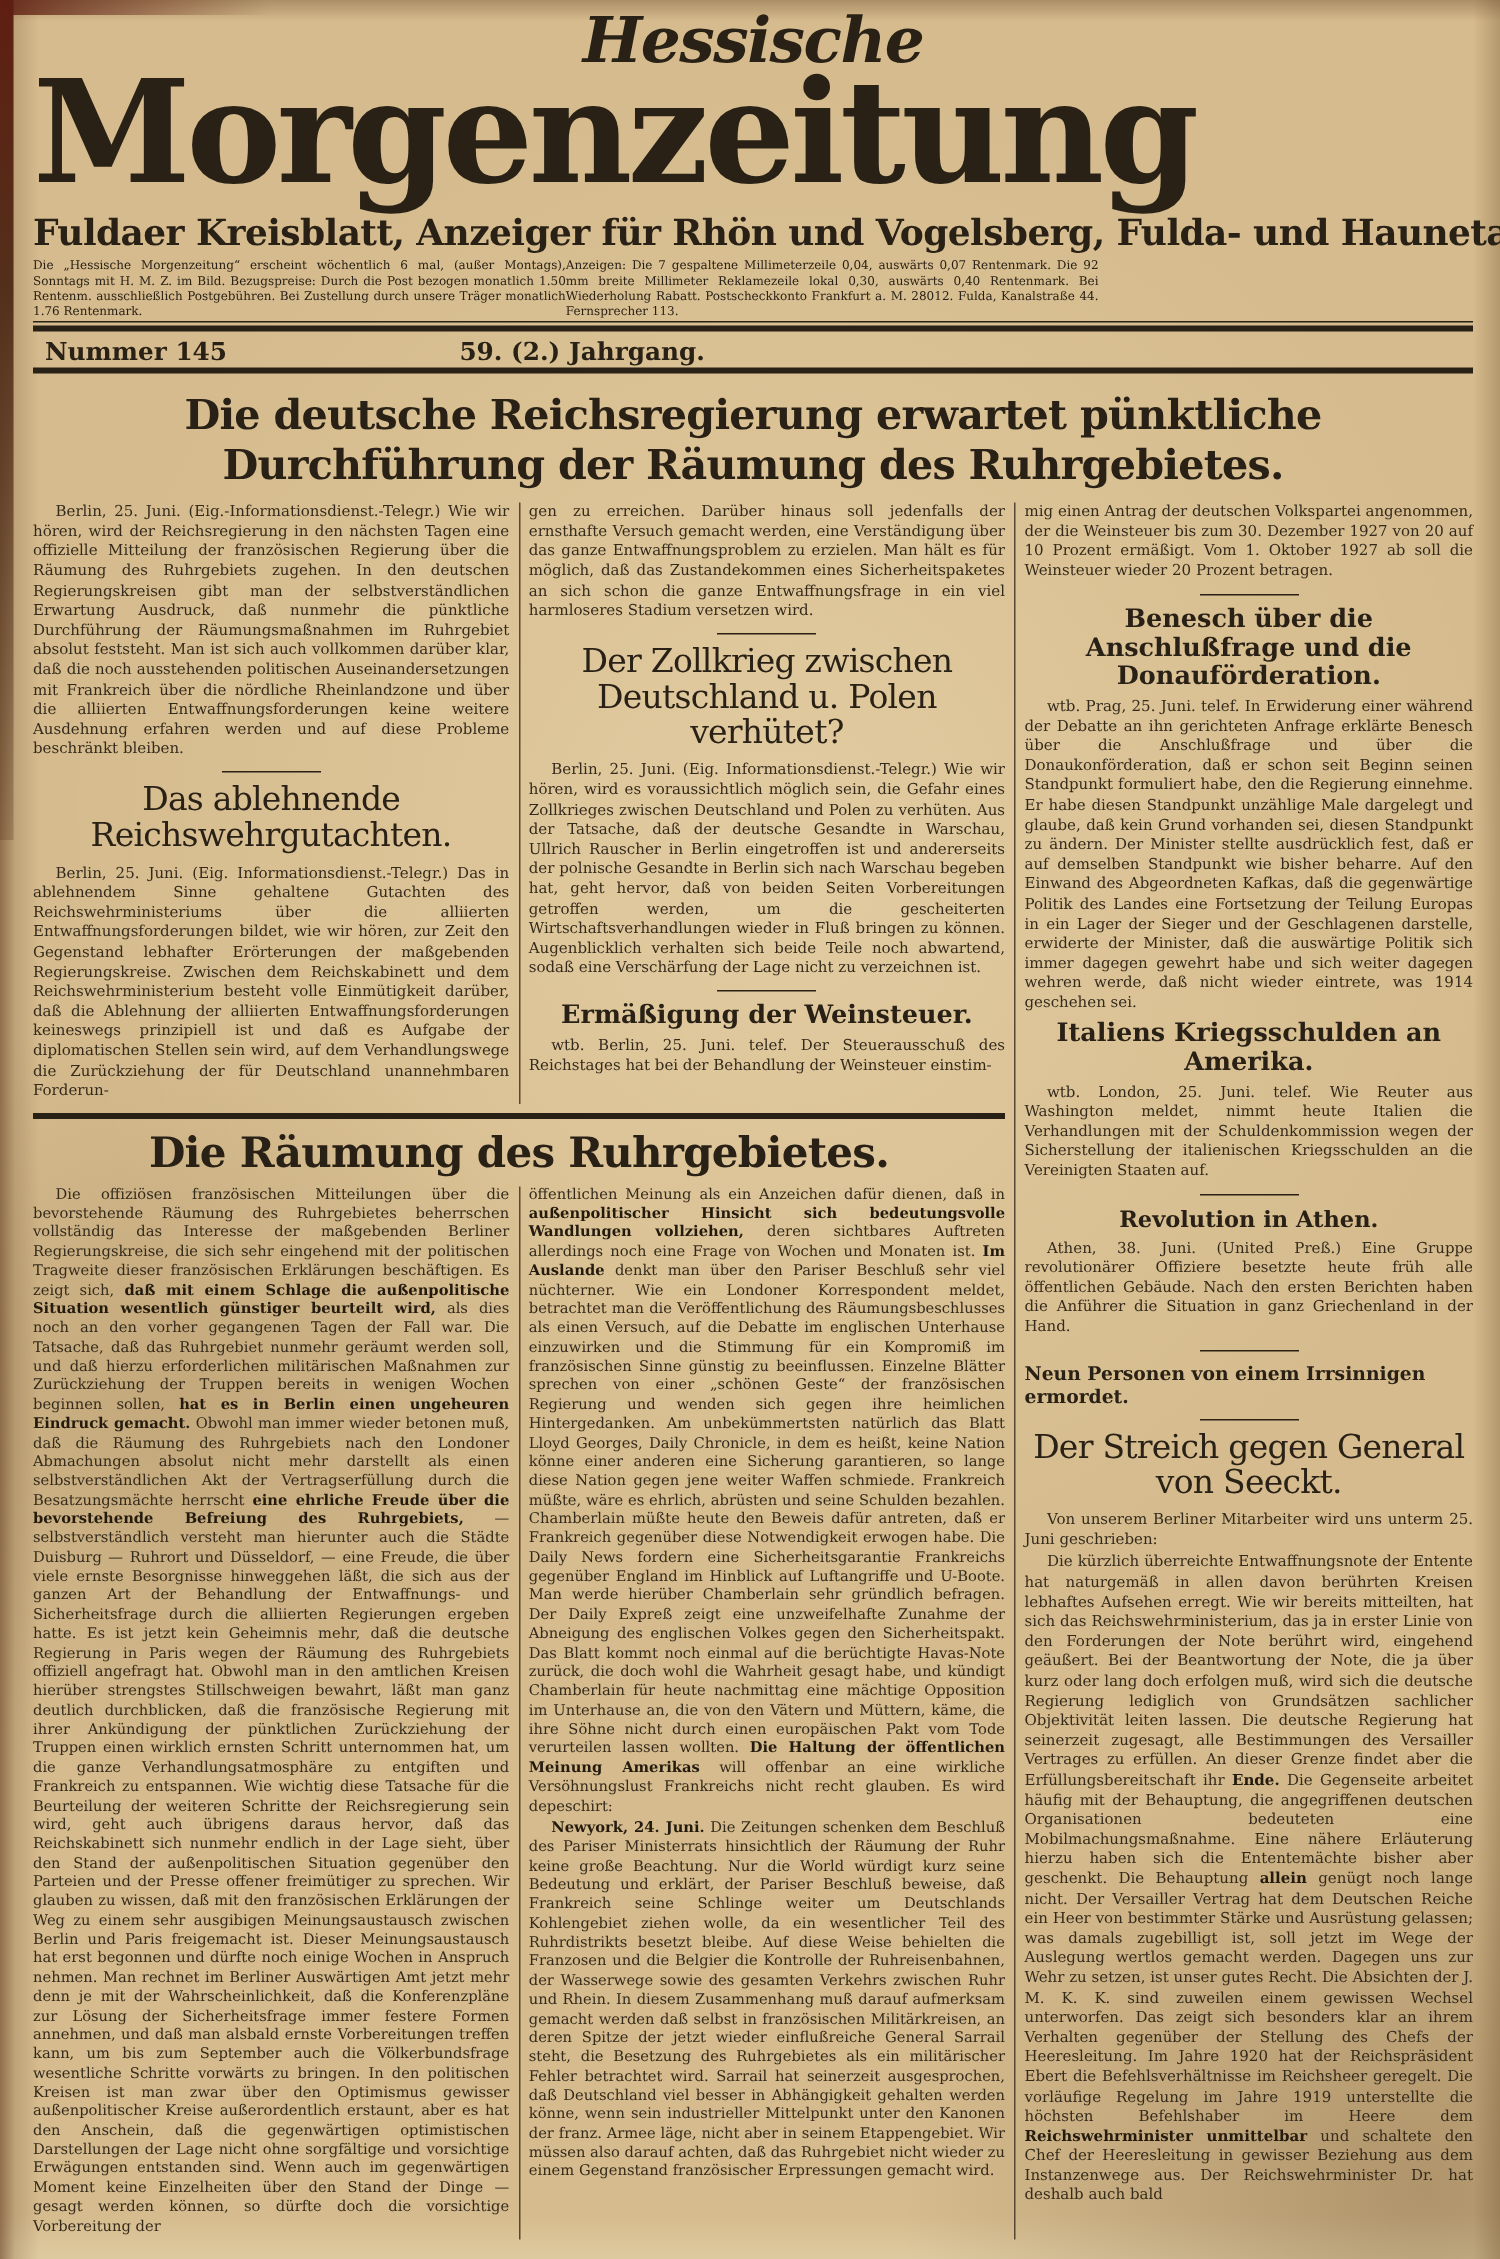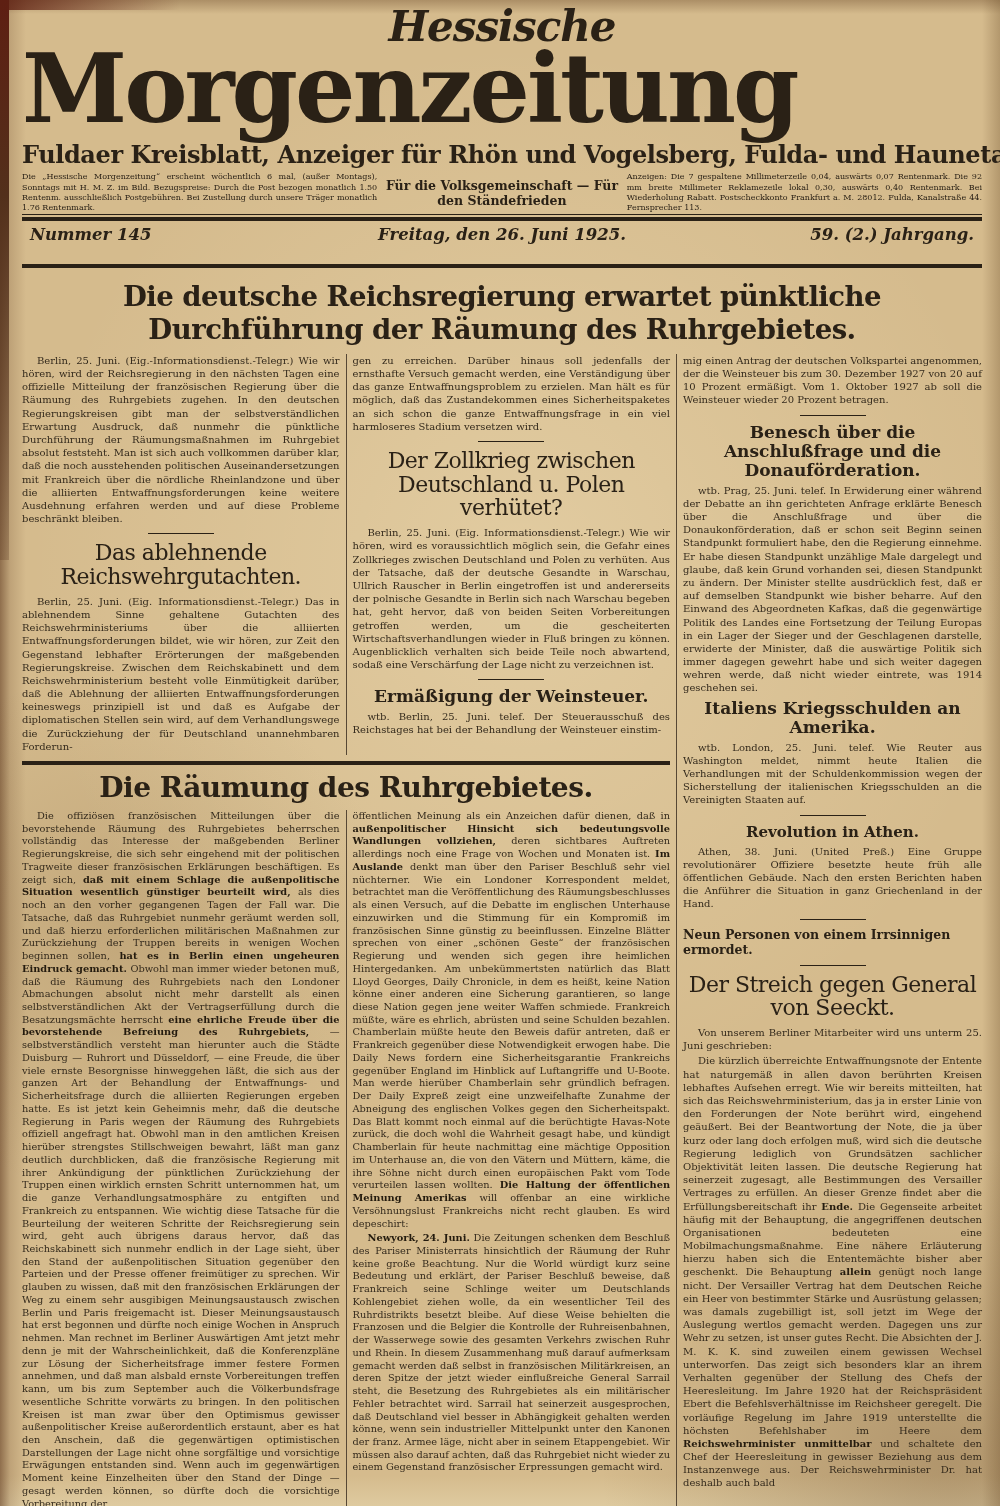--- a/index.html
+++ b/index.html
@@ -27,21 +27,21 @@
   .mast-title{text-align:left;font-size:95px;font-weight:bold;line-height:0.95;letter-spacing:-3px;margin-top:-4px;}
   .subtitle{text-align:center;font-size:24px;font-weight:bold;white-space:nowrap;letter-spacing:-0.4px;margin-top:6px;}
   .imprint-row{display:flex;margin-top:3px;align-items:center;}
   .imprint{font-size:8px;line-height:1.3;text-align:justify;}
   .imprint.l{width:37%;}
   .motto{width:26%;text-align:center;font-size:12.5px;font-weight:bold;}
   .imprint.r{width:37%;}
   .rule-thin{height:1px;background:#2a2116;}
   .rule-thick{height:4px;background:#2a2116;}
   .gap2{height:2px;}
-  .date-row{display:flex;font-weight:bold;font-size:16.5px;padding:4px 8px 20px 8px;align-items:baseline;font-style:italic;}
+  .date-row{display:flex;font-weight:bold;font-size:16.5px;padding:4px 8px 1px 8px;align-items:baseline;}
   .date-row .c{flex:1;text-align:center;}
   .date-row .l,.date-row .r{width:220px;}
   .date-row .r{text-align:right;}
   
   .lead{ text-align:center;font-size:27.5px;font-weight:bold;line-height:1.2;margin:12px auto 8px auto;max-width:910px;letter-spacing:-0.5px;}
   
   .content{display:flex;align-items:stretch;}
   .left-main{width:648px;flex:none;display:flex;flex-direction:column;}
   .vdiv{width:1px;background:#564734;margin:0 6px;flex:none;}
   .right-col{flex:1;min-width:0;}
@@ -67,29 +67,27 @@
   <div class="edge-left"></div>
   <div class="corner-tl"></div>
   <div class="inner">
 
     <header>
       <div class="pretitle">Hessische</div>
       <div class="mast-title">Morgenzeitung</div>
       <div class="subtitle">Fuldaer Kreisblatt, Anzeiger für Rhön und Vogelsberg, Fulda- und Haunetal</div>
       <div class="imprint-row">
         <div class="imprint l">Die „Hessische Morgenzeitung“ erscheint wöchentlich 6 mal, (außer Montags), Sonntags mit H. M. Z. im Bild. Bezugspreise: Durch die Post bezogen monatlich 1.50 Rentenm. ausschließlich Postgebühren. Bei Zustellung durch unsere Träger monatlich 1.76 Rentenmark.</div>
-        <div class="motto">Für die Volksgemeinschaft — Für den Ständefrieden</div>
         <div class="imprint r">Anzeigen: Die 7 gespaltene Millimeterzeile 0,04, auswärts 0,07 Rentenmark. Die 92 mm breite Millimeter Reklamezeile lokal 0,30, auswärts 0,40 Rentenmark. Bei Wiederholung Rabatt. Postscheckkonto Frankfurt a. M. 28012. Fulda, Kanalstraße 44. Fernsprecher 113.</div>
       </div>
       <div class="rule-thin"></div>
       <div class="gap2"></div>
       <div class="rule-thick"></div>
       <div class="date-row">
         <span class="l">Nummer 145</span>
-        <span class="c">Freitag, den 26. Juni 1925.</span>
         <span class="r">59. (2.) Jahrgang.</span>
       </div>
       <div class="rule-thick"></div>
     </header>
 
     <h1 class="lead">Die deutsche Reichsregierung erwartet pünktliche Durchführung der Räumung des Ruhrgebietes.</h1>
 
     <div class="content">
 
       <div class="left-main">

